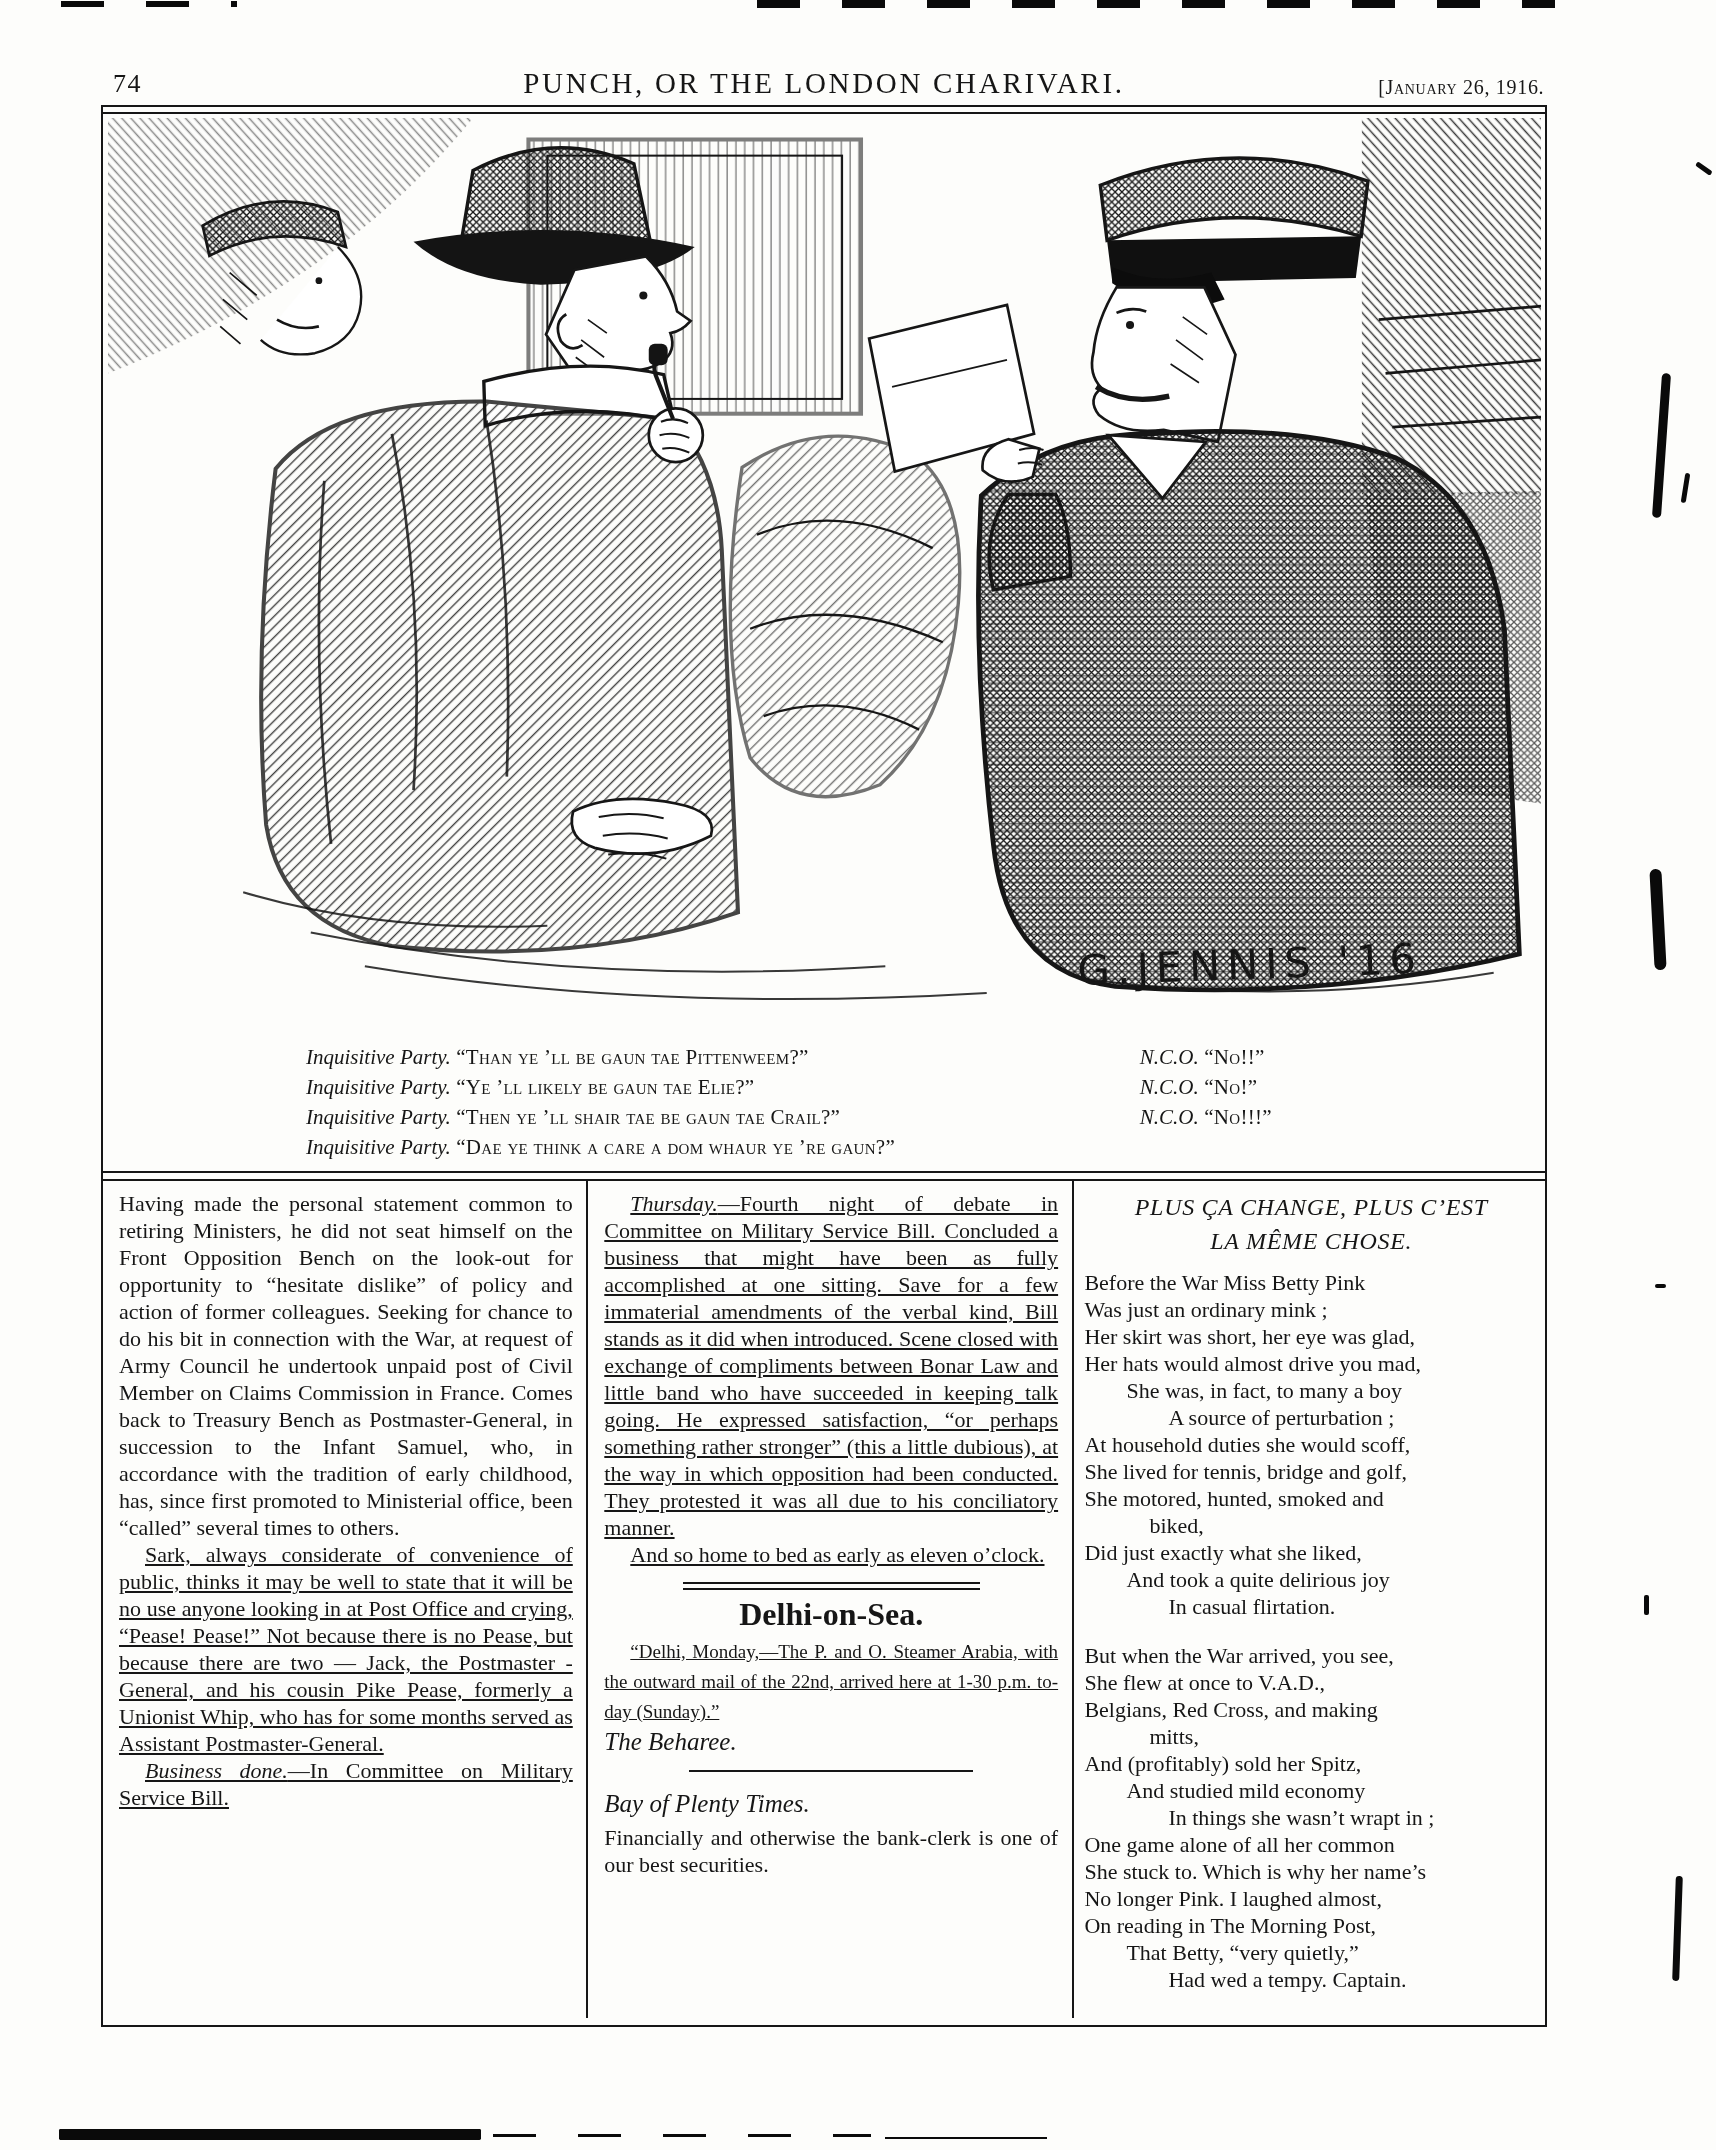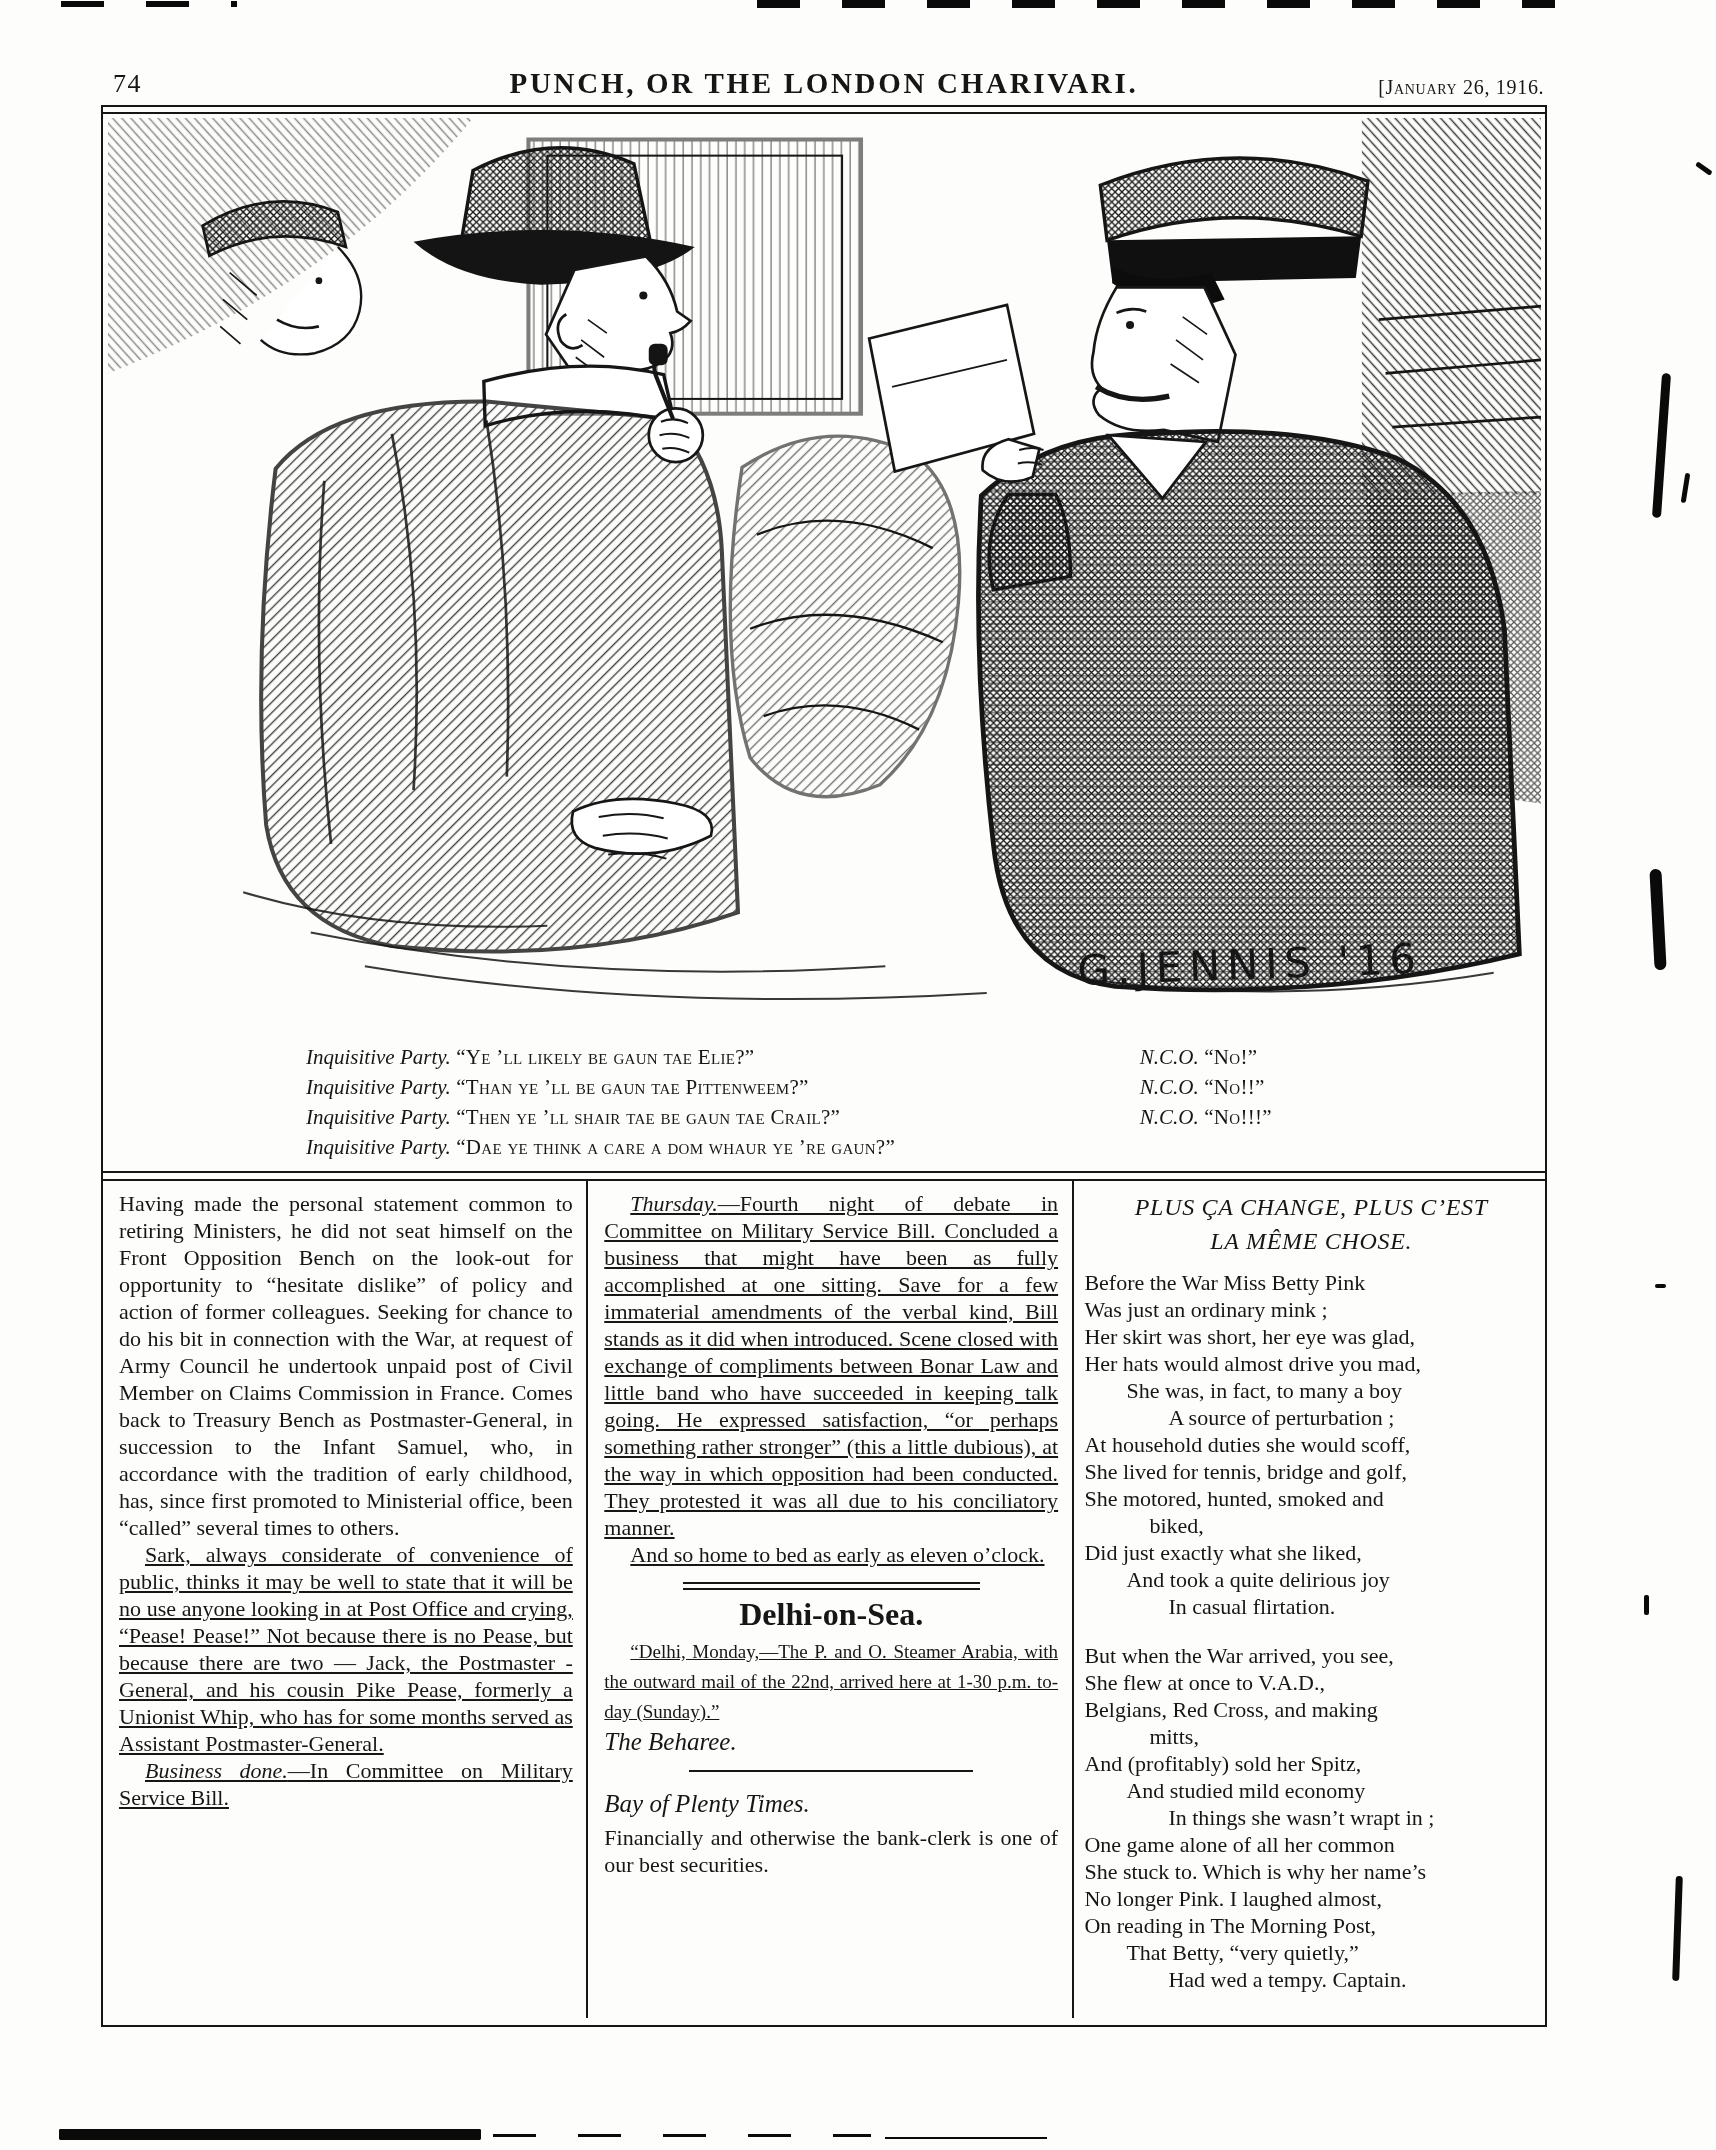--- a/index.html
+++ b/index.html
@@ -4,21 +4,21 @@
 <style>
   html,body{margin:0;padding:0;width:1717px;height:2151px;overflow:hidden;
     background:#fdfdfb;color:#161616;
     font-family:"Liberation Serif","DejaVu Serif",serif;}
   .page{position:relative;width:1702px;height:2151px;}
 
   
   .masthead{position:absolute;left:101px;top:58px;width:1446px;height:42px;}
   .pgnum{position:absolute;left:12px;bottom:1.4px;font-size:26px;letter-spacing:1.4px;}
   .mast-title{position:absolute;left:0;right:0;bottom:0;text-align:center;
-    font-size:29px;letter-spacing:2.7px;font-weight:700;margin:0;}
+    font-size:29px;letter-spacing:2.7px;font-weight:400;margin:0;}
   .mast-date{position:absolute;right:2.7px;bottom:1.4px;font-size:20px;
     font-variant:small-caps;letter-spacing:0.7px;}
 
   
   .frame{position:absolute;left:101px;top:105px;width:1446px;height:1922px;
     border-left:2px solid #161616;border-right:2.7px solid #161616;border-bottom:2.7px solid #161616;
     box-sizing:border-box;}
   .double-top{height:5.4px;border-top:2px solid #161616;border-bottom:2px solid #161616;}
 
   .cartoon{position:relative;width:1433px;height:914px;margin:4px auto 0 auto;}
@@ -169,26 +169,26 @@
           <path d="M1450,1282 Q1750,1322 2050,1272"></path>
           <path d="M200,1152 Q400,1212 650,1202"></path>
         </g>
 
         <text x="1435" y="1290" font-size="62" letter-spacing="10" fill="#161616" font-family="'DejaVu Sans',sans-serif" transform="rotate(-2 1435 1290)">G.JENNIS '16</text>
       </svg>
     </div>
 
     <div class="caption" id="caption">
         <div class="cap-row">
+          <div class="cap-left"><i class="cap-speaker">Inquisitive Party.</i><span class="cap-quote"> “Than ye ’ll be gaun tae Pittenweem?”</span></div>
+          <div class="cap-right"><i class="cap-speaker">N.C.O.</i><span class="cap-quote"> “No!!”</span></div>
+        </div>
+        <div class="cap-row">
           <div class="cap-left"><i class="cap-speaker">Inquisitive Party.</i><span class="cap-quote"> “Ye ’ll likely be gaun tae Elie?”</span></div>
           <div class="cap-right"><i class="cap-speaker">N.C.O.</i><span class="cap-quote"> “No!”</span></div>
-        </div>
-        <div class="cap-row">
-          <div class="cap-left"><i class="cap-speaker">Inquisitive Party.</i><span class="cap-quote"> “Than ye ’ll be gaun tae Pittenweem?”</span></div>
-          <div class="cap-right"><i class="cap-speaker">N.C.O.</i><span class="cap-quote"> “No!!”</span></div>
         </div>
         <div class="cap-row">
           <div class="cap-left"><i class="cap-speaker">Inquisitive Party.</i><span class="cap-quote"> “Then ye ’ll shair tae be gaun tae Crail?”</span></div>
           <div class="cap-right"><i class="cap-speaker">N.C.O.</i><span class="cap-quote"> “No!!!”</span></div>
         </div>
         <div class="cap-row">
           <div class="cap-left"><i class="cap-speaker">Inquisitive Party.</i><span class="cap-quote"> “Dae ye think a care a dom whaur ye ’re gaun?”</span></div>
           <div class="cap-right"></div>
         </div>
       </div>

